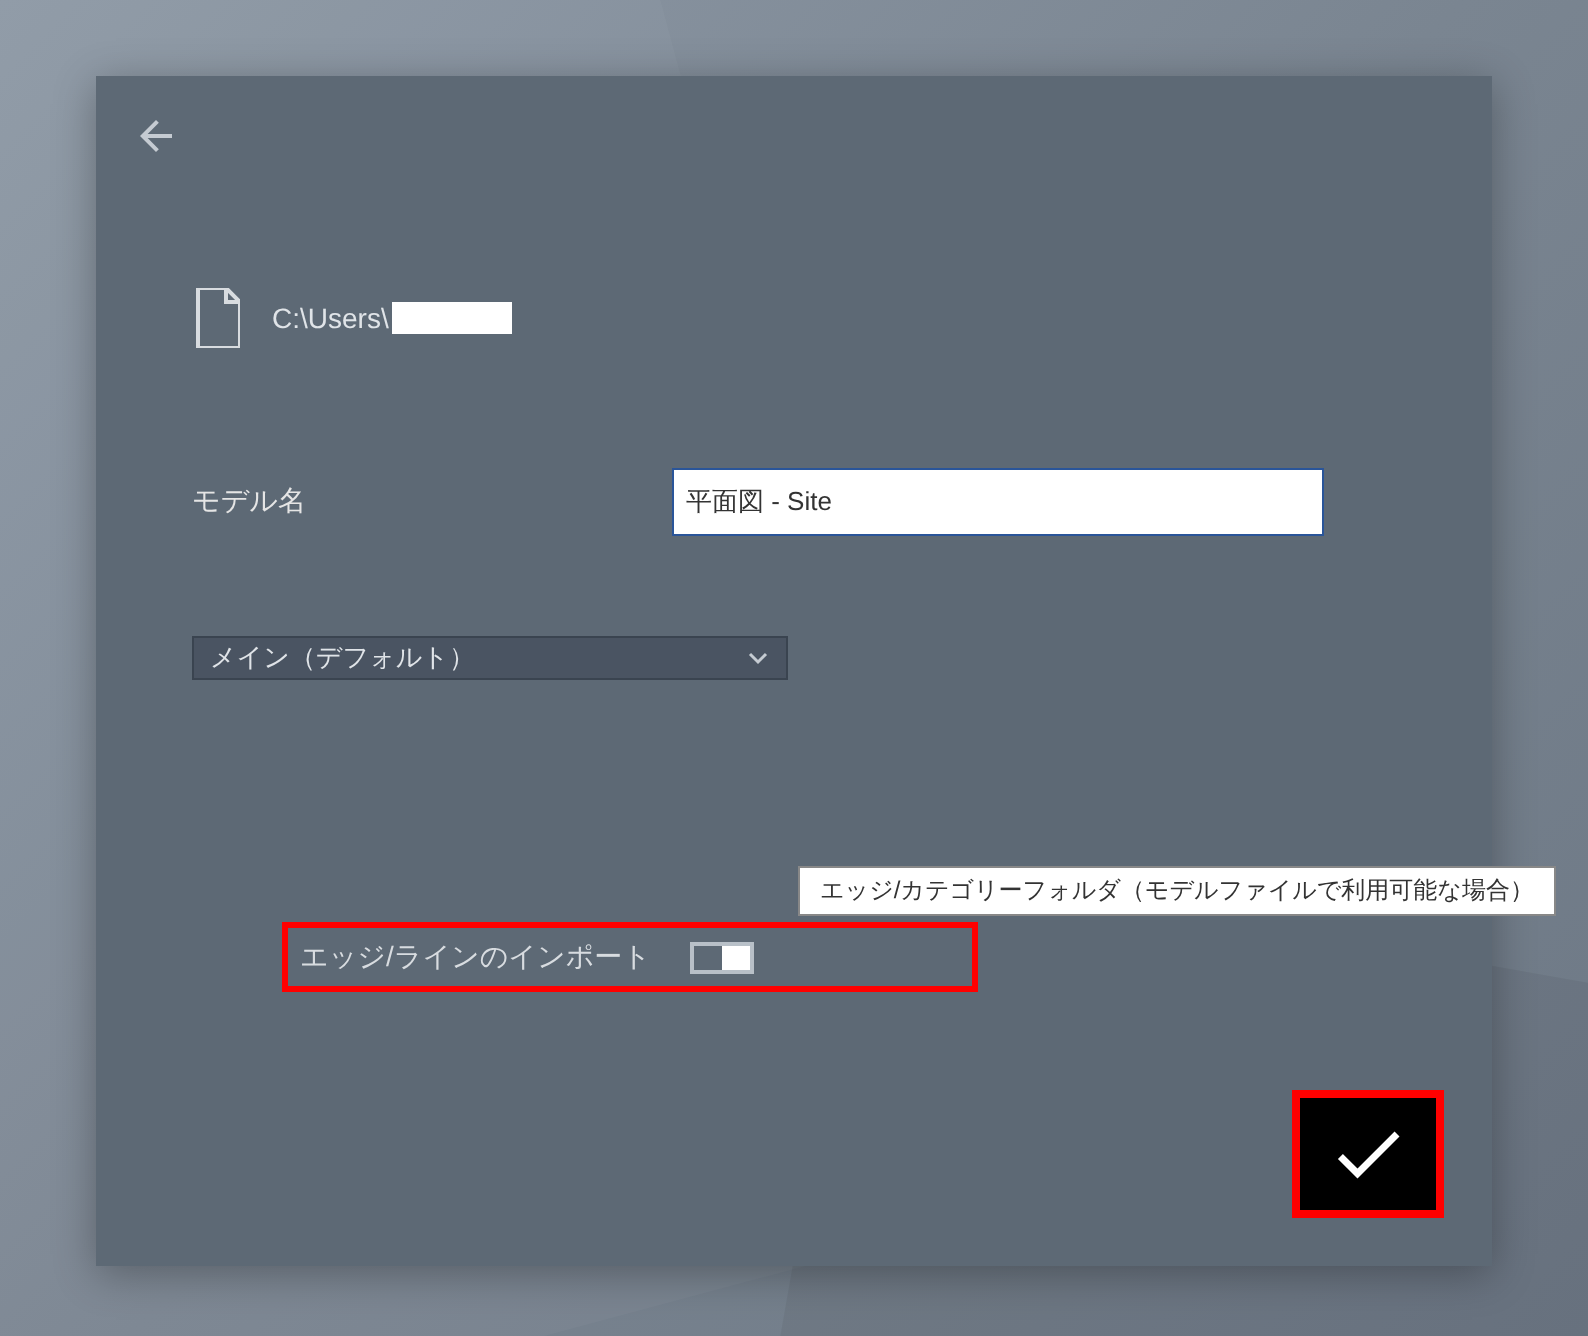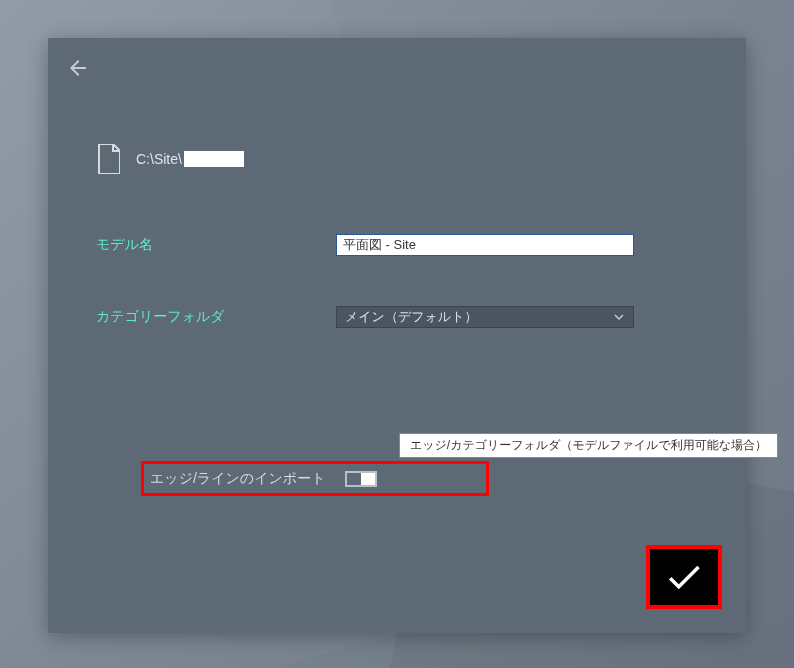--- a/index.html
+++ b/index.html
@@ -94,29 +94,29 @@
       margin: 0 2px;
       vertical-align: middle;
     }
     .form-row {
       display: flex;
       align-items: center;
       margin-bottom: 50px;
     }
     .form-label {
       width: 240px;
-      color: #5eead4;
+      color: #e5e5e5;
       font-size: 14px;
     }
     .text-input {
-      width: 298px;
+      width: 326px;
       height: 22px;
       background: #ffffff;
       border: 1px solid #2a5599;
-      padding: 4px 6px;
+      padding: 16px 6px;
       font-size: 13px;
       color: #333;
       font-family: inherit;
     }
     .select-wrap {
       width: 298px;
       height: 22px;
       background: #4a5462;
       border: 1px solid #3a4450;
       display: flex;
@@ -207,32 +207,31 @@
       </svg>
     </div>
   </div>
 
   <div class="content">
     <div class="file-row">
       <svg class="file-icon" viewBox="0 0 24 30">
         <path d="M3 0 L17 0 L24 7 L24 30 L3 30 Z M17 0 L17 7 L24 7" fill="none" stroke="#d8dce0" stroke-width="2"></path>
       </svg>
       <div class="file-path">
-        <span>C:\Site\</span>
+        <span>C:\Users\</span>
         <span class="redacted"></span>
       </div>
     </div>
 
     <div class="form-row">
       <div class="form-label">モデル名</div>
       <input type="text" class="text-input" value="平面図 - Site" style="">
     </div>
 
     <div class="form-row">
-      <div class="form-label">カテゴリーフォルダ</div>
       <div class="select-wrap">
         <span class="select-text">メイン（デフォルト）</span>
         <svg class="select-chevron" viewBox="0 0 12 12">
           <path d="M2 4 L6 8 L10 4" fill="none" stroke="#c5cbd2" stroke-width="1.5"></path>
         </svg>
       </div>
     </div>
   </div>
 
   <div class="tooltip">エッジ/カテゴリーフォルダ（モデルファイルで利用可能な場合）</div>

